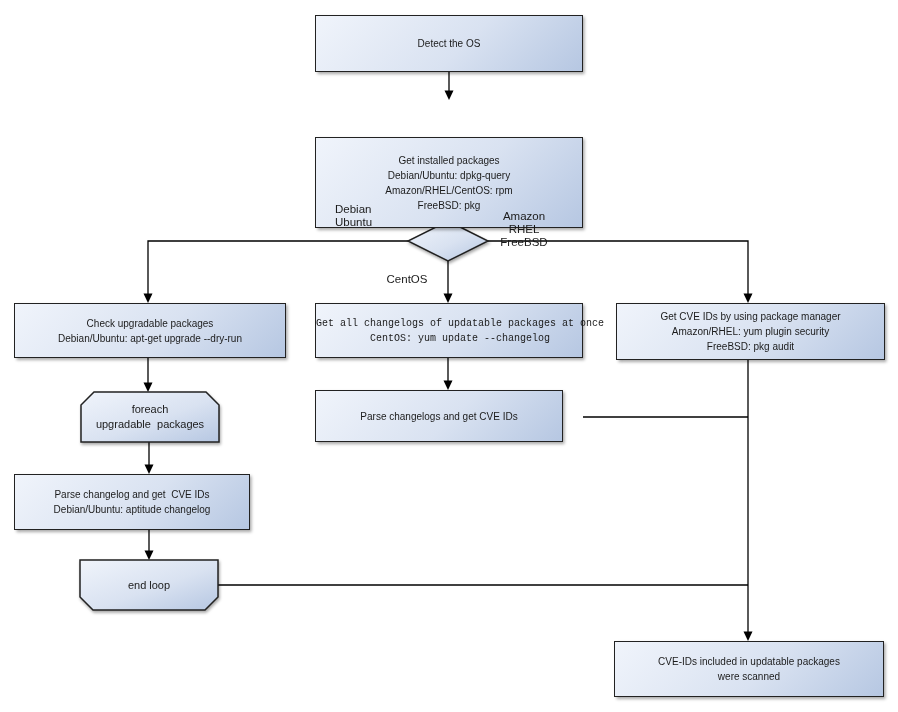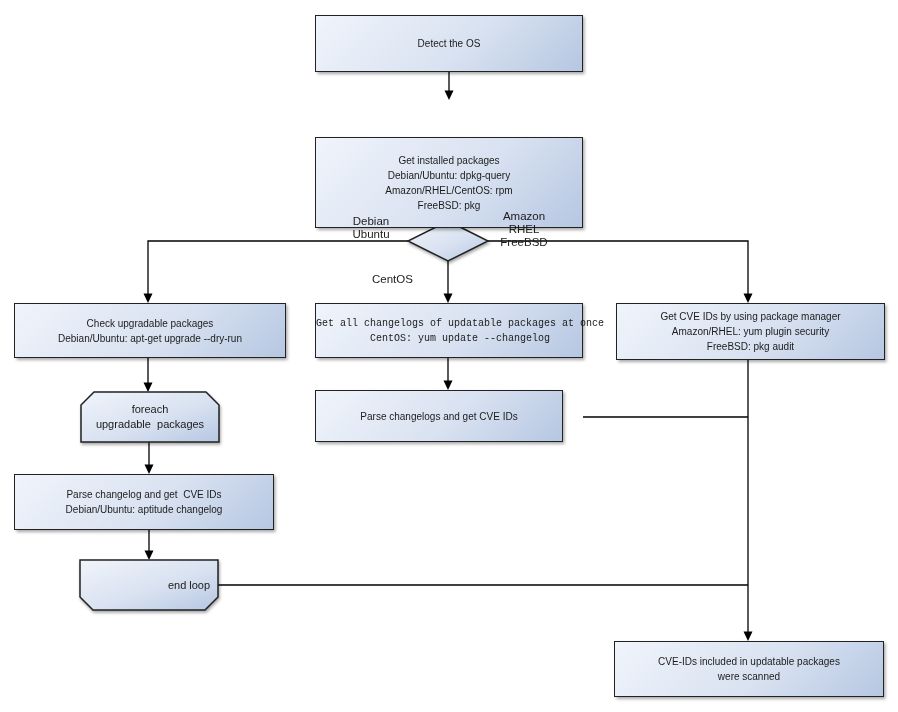--- a/index.html
+++ b/index.html
@@ -57,28 +57,28 @@
     white-space:pre;
     font-size:11.5px;
     line-height:13px;
   }
   
   #n-detect      {left:315px;top:15px;width:268px;height:57px;}
   #n-installed   {left:315px;top:101px;width:268px;height:91px;margin-top:36px;}
   #n-check       {left:14px; top:303px;width:272px;height:55px;}
   #n-changelogs  {left:315px;top:303px;width:268px;height:55px;font-family:Liberation Mono, monospace;}
   #n-cvepkg      {left:616px;top:303px;width:269px;height:57px;}
-  #n-parseleft   {left:14px; top:474px;width:260px;height:56px;}
+  #n-parseleft   {left:14px; top:474px;width:236px;height:56px;}
   #n-parsemid    {left:315px;top:390px;width:248px;height:52px;}
   #n-scanned     {left:614px;top:641px;width:270px;height:56px;}
   #t-foreach     {left:81px; top:392px;width:138px;height:50px;}
-  #t-endloop     {left:80px; top:560px;width:138px;height:50px;padding-left:40px;}
-  #l-left        {left:335px;top:215px;width:72px;text-align:center;}
+  #t-endloop     {left:80px; top:560px;width:138px;height:50px;}
+  #l-left        {left:335px;top:203px;width:72px;text-align:left;}
   #l-right       {left:486px;top:210px;width:76px;text-align:center;}
-  #l-down        {left:372px;top:273px;width:70px;text-align:left;}
+  #l-down        {left:372px;top:273px;width:70px;text-align:center;}
 </style>
 </head>
 <body>
 
 <div id="canvas">
 
   <svg id="wires" viewBox="0 0 898 712" xmlns="http://www.w3.org/2000/svg">
     <defs>
       <linearGradient id="boxGrad" x1="0" y1="0" x2="1" y2="1">
         <stop offset="0" style="stop-color:var(--node-light)"></stop>

